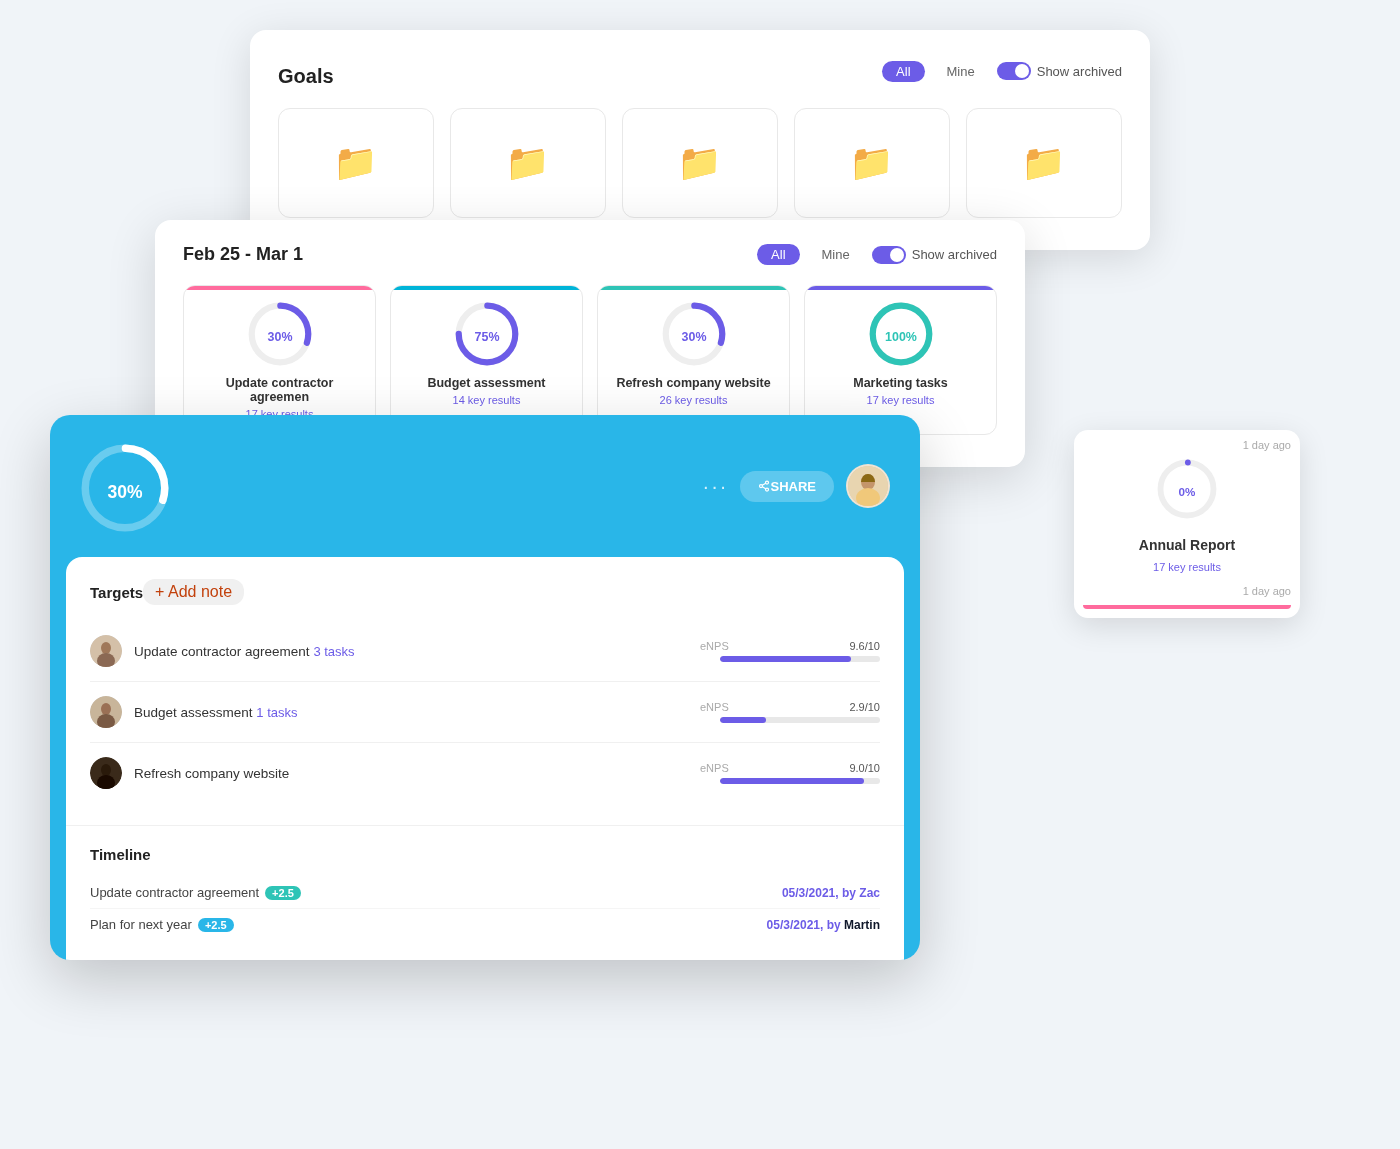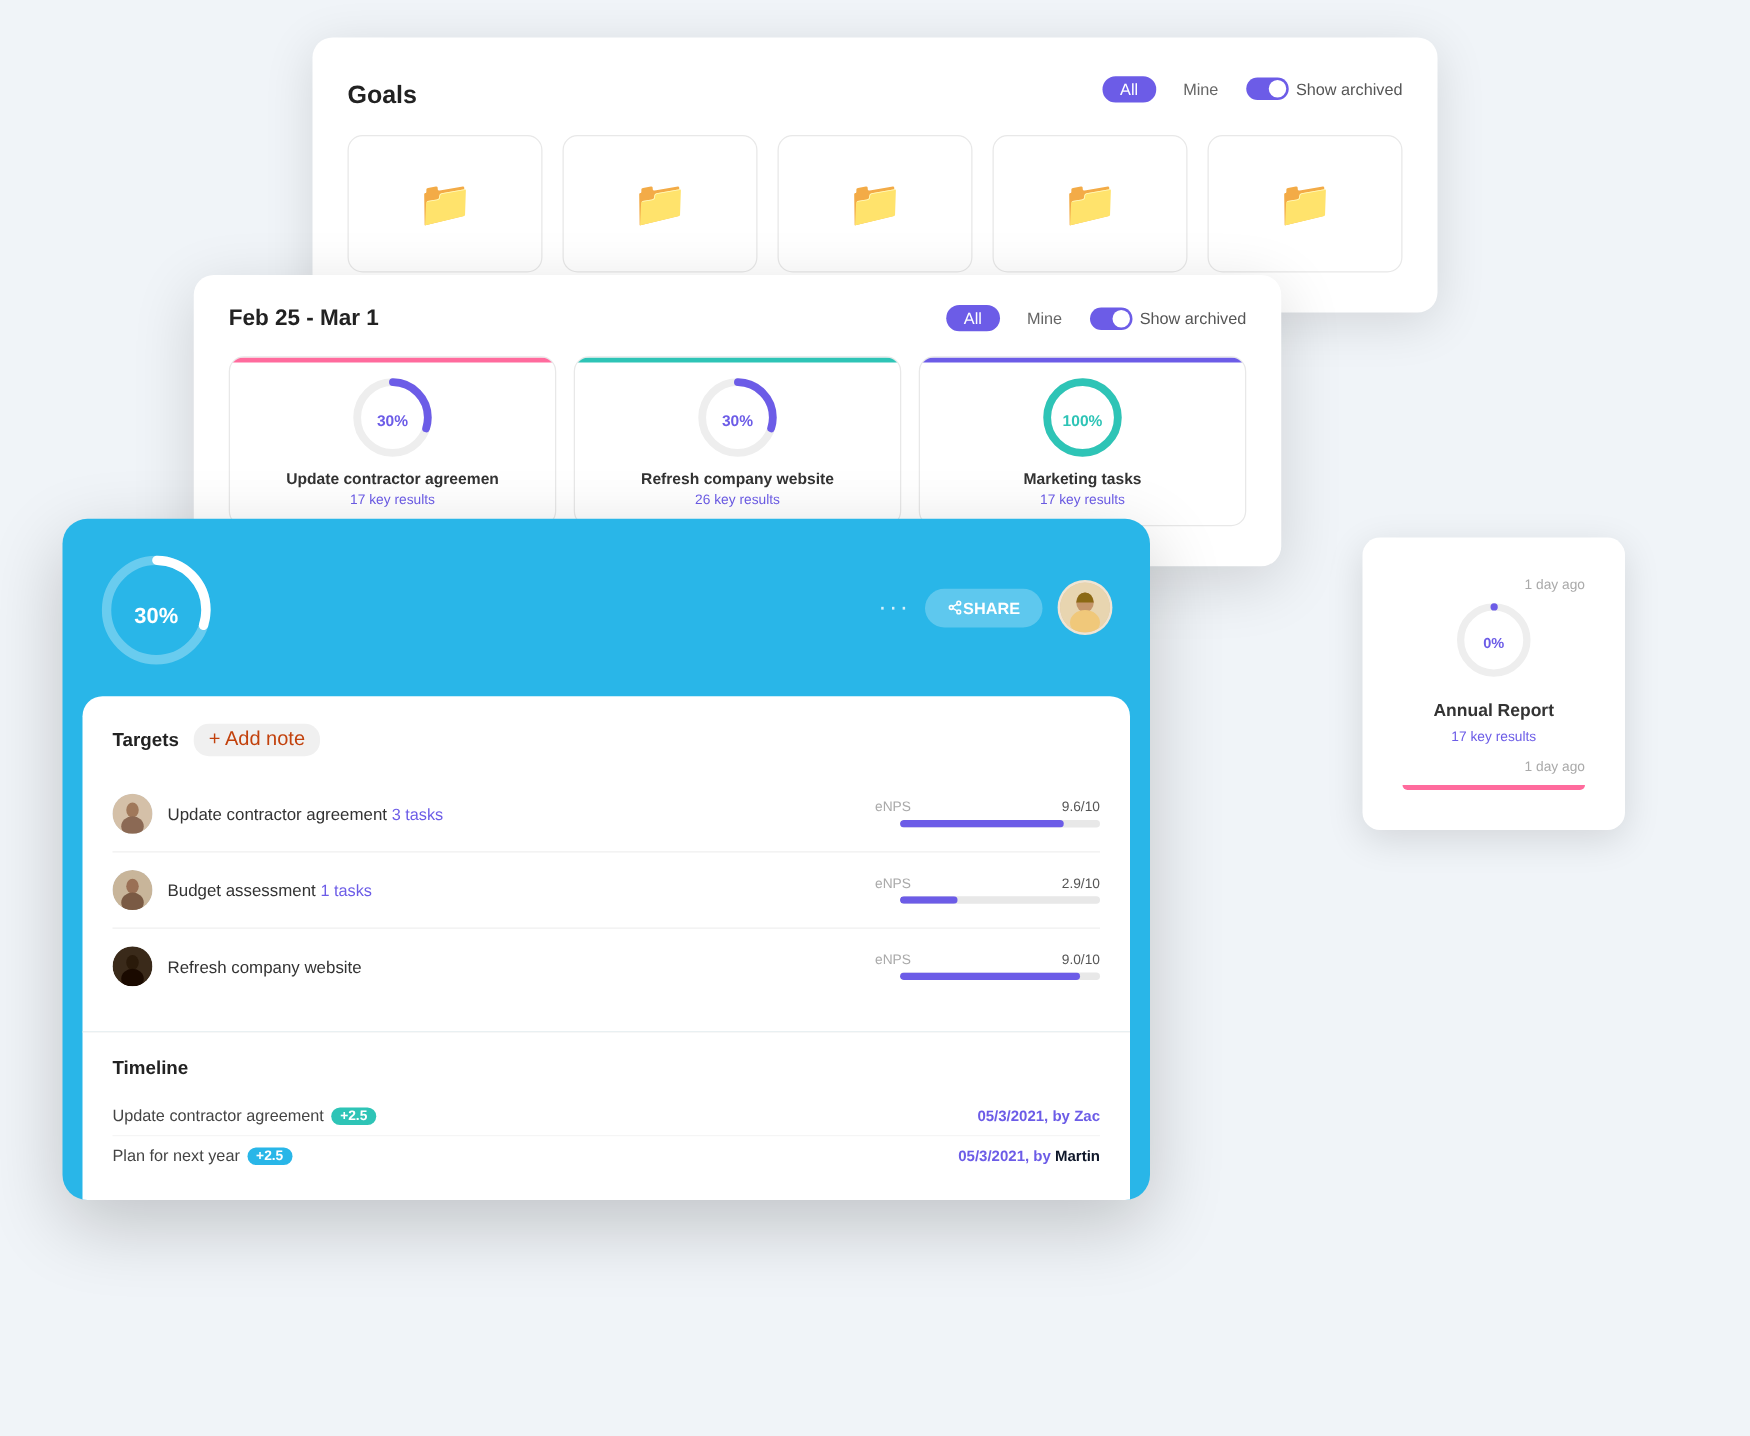--- a/index.html
+++ b/index.html
@@ -175,25 +175,25 @@
       color: #888;
       text-align: center;
     }
     .goal-card-sub.purple-text { color: #6c5ce7; }
 
     
     .card-annual {
       position: absolute;
       top: 430px;
       right: 100px;
-      width: 210px;
+      width: 226px;
       background: #fff;
       border-radius: 14px;
       box-shadow: 0 8px 30px rgba(0,0,0,0.12);
-      padding: 32px;
+      padding: 9px;
       z-index: 2;
     }
     .card-annual-time {
       font-size: 11px;
       color: #aaa;
       text-align: right;
       margin-bottom: 8px;
     }
     .card-annual-body {
       display: flex;
@@ -306,21 +306,20 @@
     
     .card-main-body {
       background: #fff;
       border-radius: 16px 16px 0 0;
       margin: 0 16px;
       padding: 22px 24px;
     }
     .targets-header {
       display: flex;
       align-items: center;
-      gap: 12px;
       margin-bottom: 16px;
     }
     .targets-title {
       font-size: 15px;
       font-weight: 700;
       color: #222;
     }
     .add-note-btn {
       background: #f0f0f0;
       border: none;
@@ -513,20 +512,31 @@
           <svg class="donut-svg" viewBox="0 0 36 36">
             <circle cx="18" cy="18" r="15.9" fill="none" stroke="#eee" stroke-width="3.5"></circle>
             <circle cx="18" cy="18" r="15.9" fill="none" stroke="#6c5ce7" stroke-width="3.5" stroke-dasharray="30 70" stroke-dashoffset="25" stroke-linecap="round"></circle>
             <text x="18" y="22" text-anchor="middle" font-size="7" font-weight="700" fill="#6c5ce7">30%</text>
           </svg>
         </div>
         <span class="goal-card-name">Update contractor agreemen</span>
         <span class="goal-card-sub purple-text">17 key results</span>
       </div>
 
+      <div class="goal-card blue">
+        <div class="donut-container">
+          <svg class="donut-svg" viewBox="0 0 36 36">
+            <circle cx="18" cy="18" r="15.9" fill="none" stroke="#eee" stroke-width="3.5"></circle>
+            <circle cx="18" cy="18" r="15.9" fill="none" stroke="#6c5ce7" stroke-width="3.5" stroke-dasharray="75 25" stroke-dashoffset="25" stroke-linecap="round"></circle>
+            <text x="18" y="22" text-anchor="middle" font-size="7" font-weight="700" fill="#6c5ce7">75%</text>
+          </svg>
+        </div>
+        <span class="goal-card-name">Budget assessment</span>
+        <span class="goal-card-sub purple-text">14 key results</span>
+      </div>
 
       <div class="goal-card green">
         <div class="donut-container">
           <svg class="donut-svg" viewBox="0 0 36 36">
             <circle cx="18" cy="18" r="15.9" fill="none" stroke="#eee" stroke-width="3.5"></circle>
             <circle cx="18" cy="18" r="15.9" fill="none" stroke="#6c5ce7" stroke-width="3.5" stroke-dasharray="30 70" stroke-dashoffset="25" stroke-linecap="round"></circle>
             <text x="18" y="22" text-anchor="middle" font-size="7" font-weight="700" fill="#6c5ce7">30%</text>
           </svg>
         </div>
         <span class="goal-card-name">Refresh company website</span>

